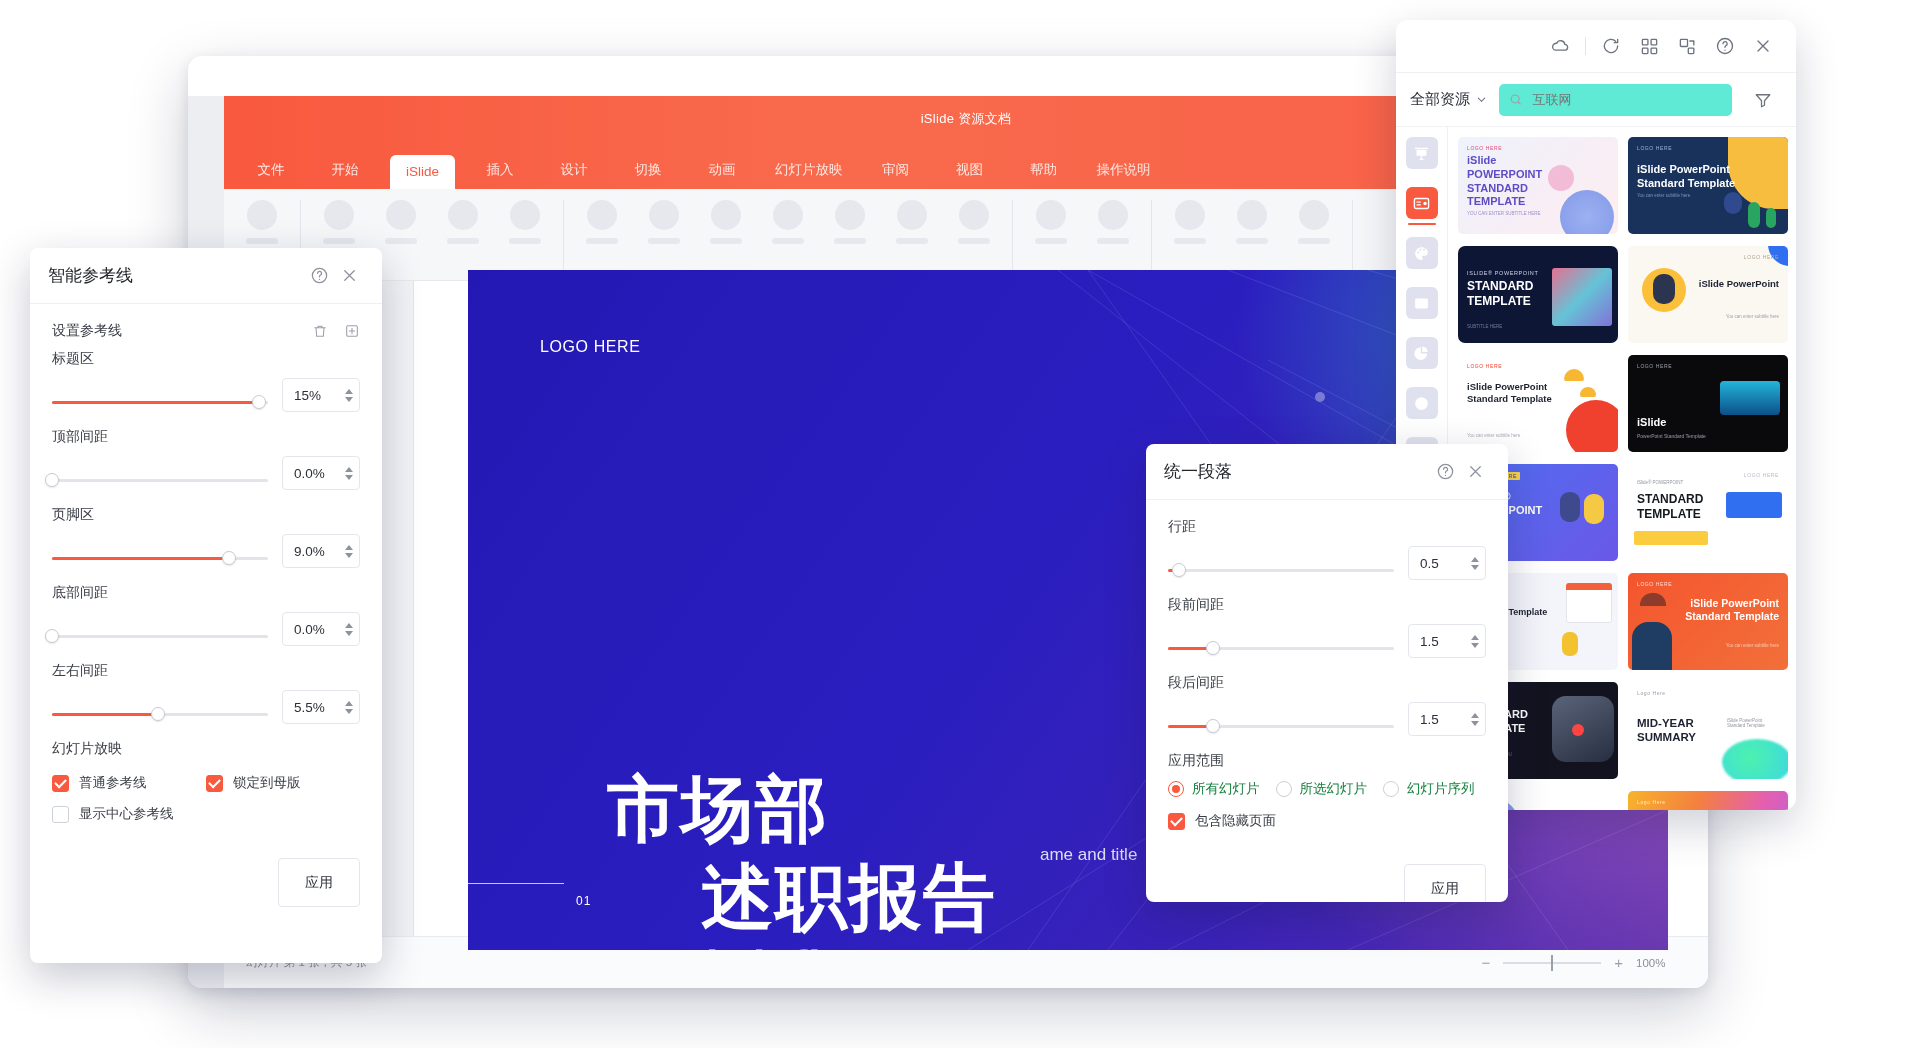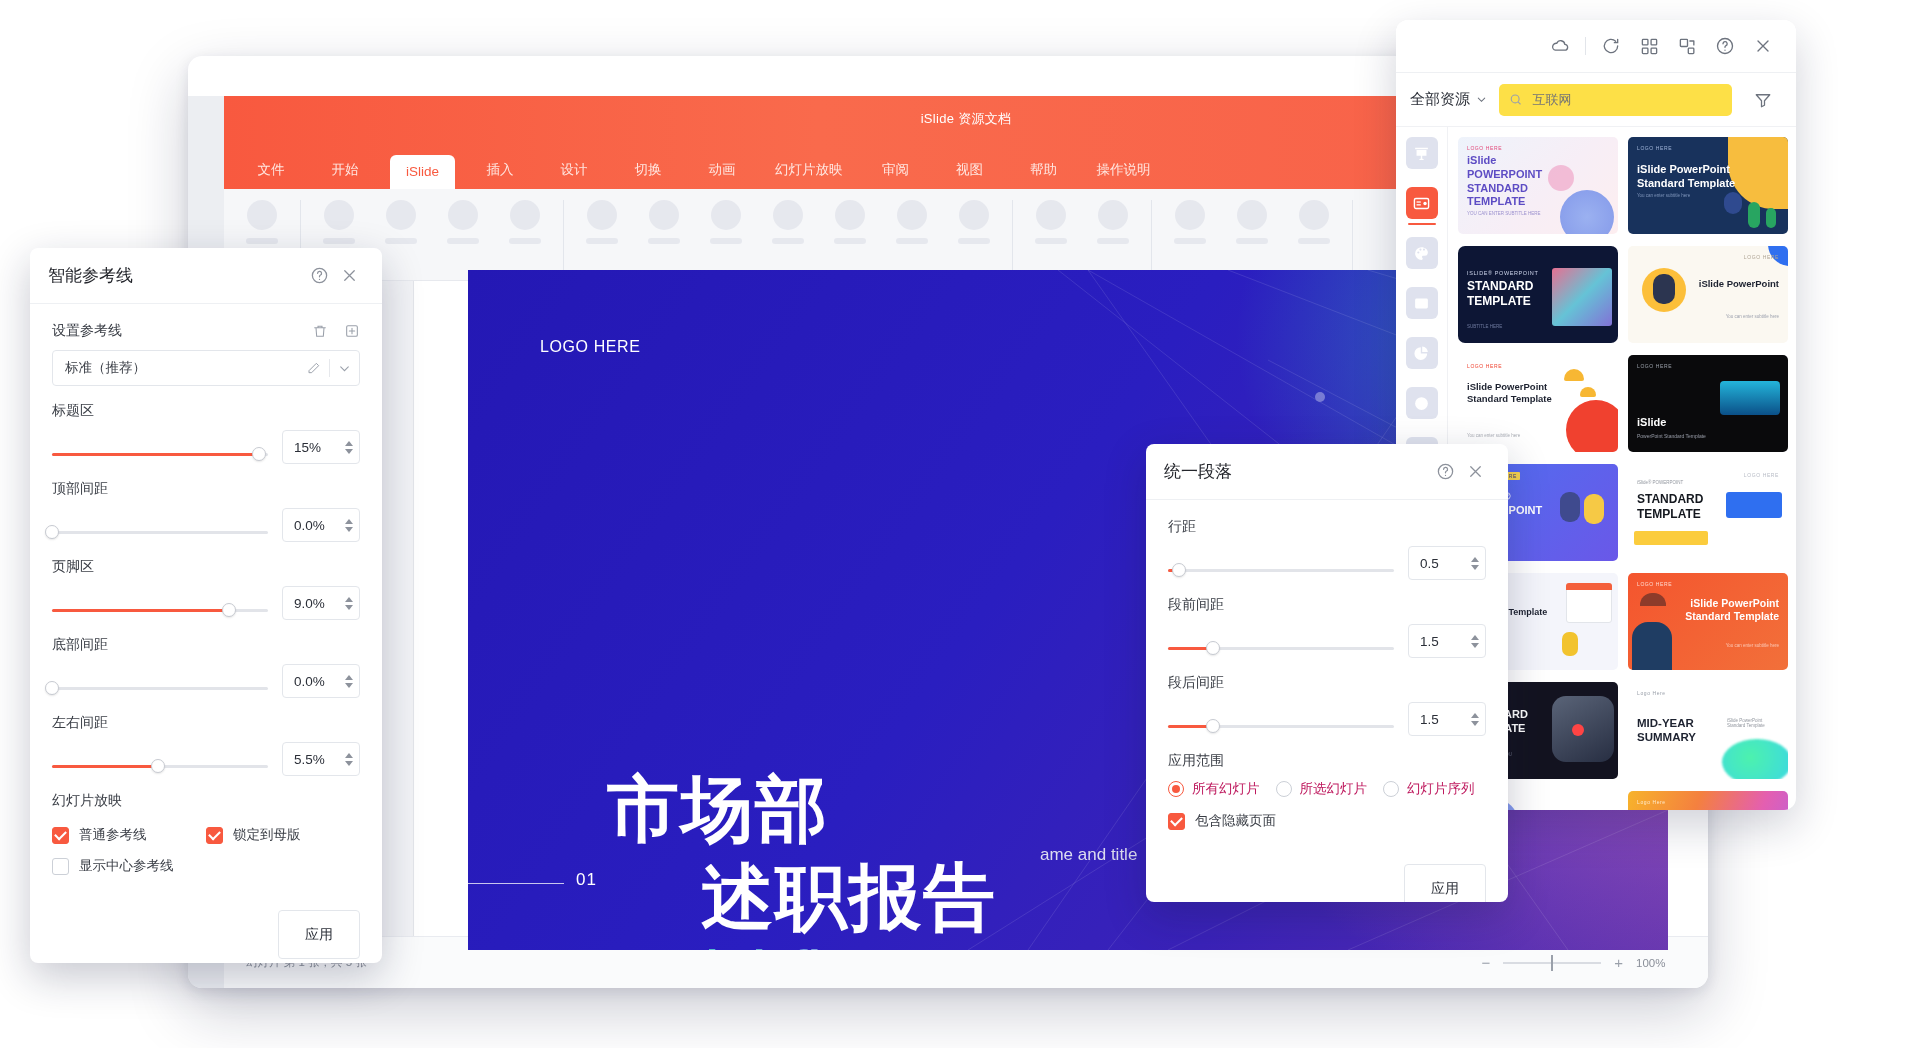--- a/index.html
+++ b/index.html
@@ -105,22 +105,22 @@
   }
   .slide .lines { position: absolute; inset: 0; opacity: .35; }
   .slide-logo {
     position: absolute; left: 72px; top: 68px;
     color: #fff; font-size: 16px; letter-spacing: .6px; font-weight: 400;
   }
   .slide-num-line {
     position: absolute; left: 0; top: 613px; width: 96px; height: 1px; background: rgba(255,255,255,.75);
   }
   .slide-num {
-    position: absolute; left: 108px; top: 600px;
-    color: #fff; font-size: 17px; letter-spacing: 1px;
+    position: absolute; left: 108px; top: 624px;
+    color: #fff; font-size: 12px; letter-spacing: 1px;
   }
   .title-cn1 {
     position: absolute; left: 139px; top: 492px;
     color: #fff; font-size: 72px; font-weight: 700; letter-spacing: 2px;
     font-family: "DejaVu Sans", sans-serif;
   }
   .title-cn2 {
     position: absolute; left: 233px; top: 580px;
     color: #fff; font-size: 72px; font-weight: 700; letter-spacing: 2px;
     font-family: "DejaVu Sans", sans-serif;
@@ -148,21 +148,21 @@
     gap: 0; padding-right: 14px; border-bottom: 1px solid #eef0f3; background:#fff;
   }
   .res-icon { width: 38px; height: 38px; display:flex; align-items:center; justify-content:center; cursor:pointer; color:#6d737e; }
   .res-divider { width: 1px; height: 18px; background: #e2e5ea; margin: 0 6px; }
   .res-sub {
     height: 54px; display: flex; align-items: center; gap: 12px;
     padding: 0 14px 0 14px; border-bottom: 1px solid #f0f1f4;
   }
   .res-cat { font-size: 15px; color: #2b2f38; display: flex; align-items: center; gap: 6px; cursor: pointer; white-space: nowrap;}
   .res-search {
-    flex: 1; height: 32px; background: #fde047; border-radius: 5px;
+    flex: 1; height: 32px; background: #5eead4; border-radius: 5px;
     display: flex; align-items: center; gap: 8px; padding: 0 10px;
   }
   .res-search input {
     border: 0; background: transparent; outline: none; font-size: 13px; color: #4a4f58; width: 100%;
     font-family: "Liberation Sans", sans-serif;
   }
   .res-body { display: flex; height: calc(790px - 53px - 54px); }
   .res-rail {
     width: 52px; background: #fff; border-right: 1px solid #f0f1f4;
     display: flex; flex-direction: column; align-items: center; padding-top: 10px; gap: 18px;
@@ -236,21 +236,21 @@
   .cbx {
     width: 17px; height: 17px; border-radius: 3px; border: 1.4px solid #ccd0d7; background: #fff;
     display: flex; align-items: center; justify-content: center; flex: 0 0 auto;
   }
   .cbx.on { background: #f8593f; border-color: #f8593f; }
   .cbx.on::after { content: ""; width: 9px; height: 5px; border-left: 2px solid #fff; border-bottom: 2px solid #fff; transform: rotate(-45deg) translate(1px,-1px); }
 
   .rdo { width: 16px; height: 16px; border-radius: 50%; border: 1.5px solid #ccd0d7; background:#fff; display:flex; align-items:center; justify-content:center; flex:0 0 auto;}
   .rdo.on { border-color: #f8593f; }
   .rdo.on::after { content:""; width: 8px; height: 8px; border-radius:50%; background:#f8593f; }
-  .rdo-row { display:flex; align-items:center; gap:8px; font-size:13.5px; color:#be185d; cursor:pointer; }
+  .rdo-row { display:flex; align-items:center; gap:8px; font-size:13.5px; color:#15803d; cursor:pointer; }
 
   .btn-apply {
     height: 49px; min-width: 80px; padding: 0 26px;
     border: 1px solid #e3e6eb; border-radius: 4px; background: #fff;
     font-size: 14px; color: #2b2f38; cursor: pointer;
     display: flex; align-items: center; justify-content: center;
     font-family: "Liberation Sans", sans-serif;
   }
 
   
@@ -689,34 +689,20 @@
           </span>
           <span class="mini-ico">
             <svg width="16" height="16" viewBox="0 0 24 24" fill="none" stroke="currentColor" stroke-width="1.6" stroke-linecap="round">
                 <rect x="4" y="4" width="16" height="16" rx="2"></rect>
                 <path d="M12 8v8M8 12h8"></path>
               </svg>
           </span>
         </div>
       </div>
 
-      <div class="select-box">
-        <span class="val">标准（推荐）</span>
-        <span class="mini-ico">
-          <svg width="14" height="14" viewBox="0 0 24 24" fill="none" stroke="currentColor" stroke-width="1.7" stroke-linecap="round" stroke-linejoin="round">
-              <path d="M4 20h4L20 8l-4-4L4 16z"></path>
-            </svg>
-        </span>
-        <span style="width:1px;height:18px;background:#e6e8ec;"></span>
-        <span class="mini-ico">
-          <svg width="13" height="13" viewBox="0 0 24 24" fill="none" stroke="currentColor" stroke-width="2" stroke-linecap="round">
-              <path d="M5 9l7 7 7-7"></path>
-            </svg>
-        </span>
-      </div>
 
       <div class="fld-group">
         <div class="fld-label">标题区</div>
         <div class="slider-row">
           <div class="sld">
             <div class="track"></div>
             <div class="fill" style="width:96%"></div>
             <div class="knob" style="left:96%"></div>
           </div>
           <div class="spin">

